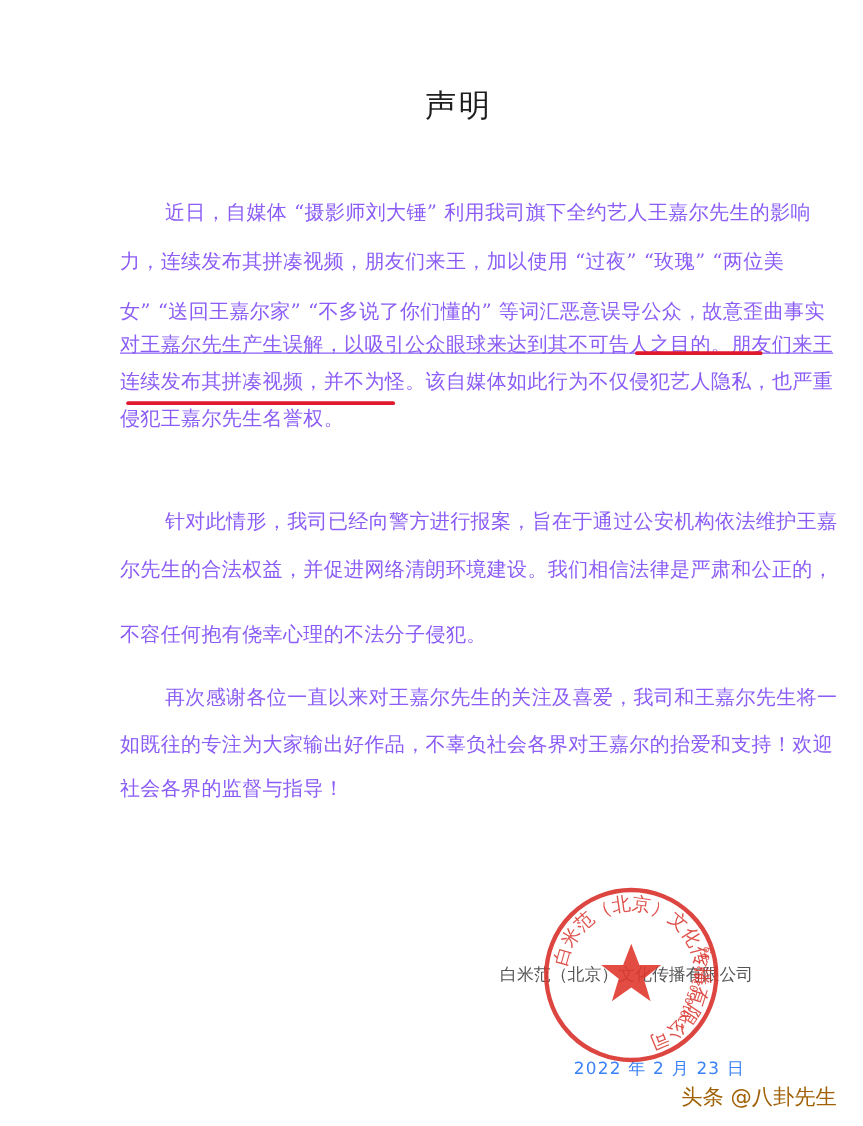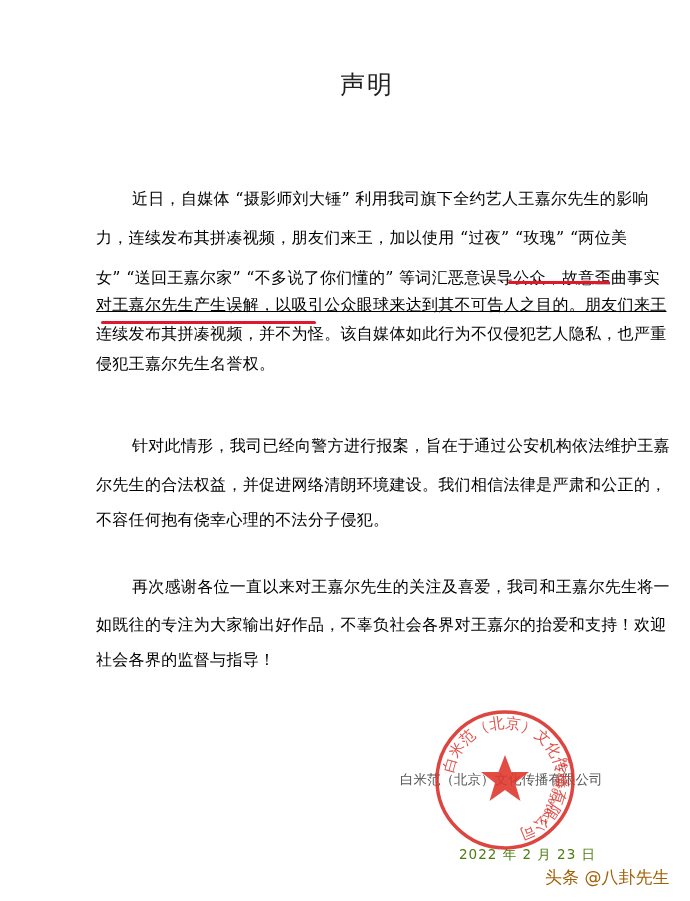--- a/index.html
+++ b/index.html
@@ -7,30 +7,30 @@
     width: 690px; height: 901px; background: #ffffff; position: relative; overflow: hidden;
     font-family: "DejaVu Serif", "Liberation Serif", serif; color: #2a2a2a;
   }
   .title {
     position: absolute; top: 68px; left: 0; width: 690px; text-align: center;
     font-family: "DejaVu Sans", sans-serif; font-size: 25px; color: #1e1e1e; letter-spacing: 2px; margin-left: 22px;
   }
   .para { position: absolute; left: 100px; width: 500px; }
   .line {
     position: absolute; left: 0; white-space: nowrap; font-size: 16px; line-height: 20px;
-    color: #000000; letter-spacing: 0.3px; margin-top: 29px;
+    color: #8b5cf6; letter-spacing: 0.3px;
   }
   .line.indent { left: 32px; }
   .ul { position: absolute; height: 3px; background: #e0182d; border-radius: 2px; }
   .sign {
     position: absolute; top: 771px; left: 400px; font-size: 13.5px; color: #555;
     font-family: "DejaVu Sans", sans-serif; white-space: nowrap;
   }
   .date {
-    position: absolute; top: 846px; left: 459px; font-size: 13.5px; color: #4d7c0f;
+    position: absolute; top: 846px; left: 459px; font-size: 13.5px; color: #3b82f6;
     font-family: "DejaVu Sans", sans-serif; white-space: nowrap; letter-spacing: 1px;
   }
   .stamp { position: absolute; left: 430px; top: 705px; width: 150px; height: 150px; }
   .watermark {
     position: absolute; top: 866px; left: 545px; font-size: 17px; color: #a16207;
     font-family: "DejaVu Sans", sans-serif; white-space: nowrap;
     text-shadow: 0 0 2px #fff, 0 0 2px #fff;
   }
 </style>
 </head>
@@ -47,21 +47,21 @@
     <div class="line" style="top:135px;left:-4px;">连续发布其拼凑视频，并不为怪。该自媒体如此行为不仅侵犯艺人隐私，也严重</div>
     <div class="line" style="top:165px;left:-4px;">侵犯王嘉尔先生名誉权。</div>
   </div>
 
   <div class="ul" style="left:508px; top:281px; width:102px;"></div>
   <div class="ul" style="left:101px; top:321px; width:215px;"></div>
 
   <div class="para" style="top:408px;">
     <div class="line indent" style="top:0px;font-family:Liberation Mono, monospace;">针对此情形，我司已经向警方进行报案，旨在于通过公安机构依法维护王嘉</div>
     <div class="line" style="top:38px;left:-4px;">尔先生的合法权益，并促进网络清朗环境建设。我们相信法律是严肃和公正的，</div>
-    <div class="line" style="top:73px;left:-4px;">不容任何抱有侥幸心理的不法分子侵犯。</div>
+    <div class="line" style="top:90px;left:-4px;">不容任何抱有侥幸心理的不法分子侵犯。</div>
   </div>
 
   <div class="para" style="top:548px;">
     <div class="line indent" style="top:0px;">再次感谢各位一直以来对王嘉尔先生的关注及喜爱，我司和王嘉尔先生将一</div>
     <div class="line" style="top:38px;left:-4px;">如既往的专注为大家输出好作品，不辜负社会各界对王嘉尔的抬爱和支持！欢迎</div>
     <div class="line" style="top:73px;left:-4px;">社会各界的监督与指导！</div>
   </div>
 
   <div class="sign">白米范（北京）文化传播有限公司</div>
   <div class="date">2022 年 2 月 23 日</div>

